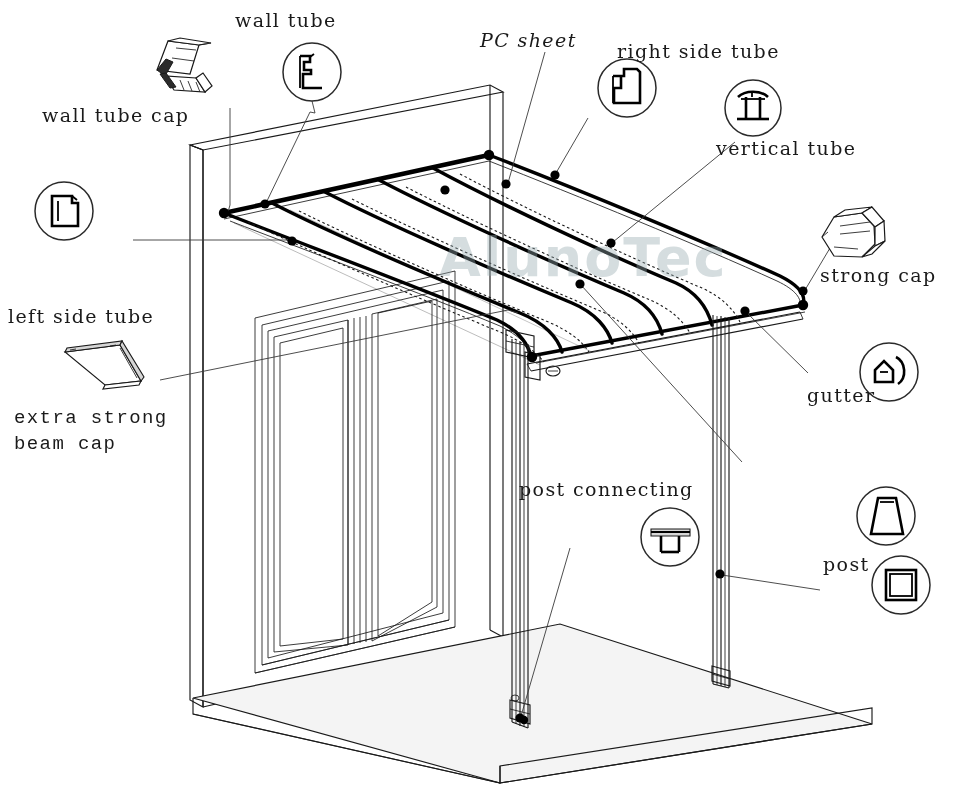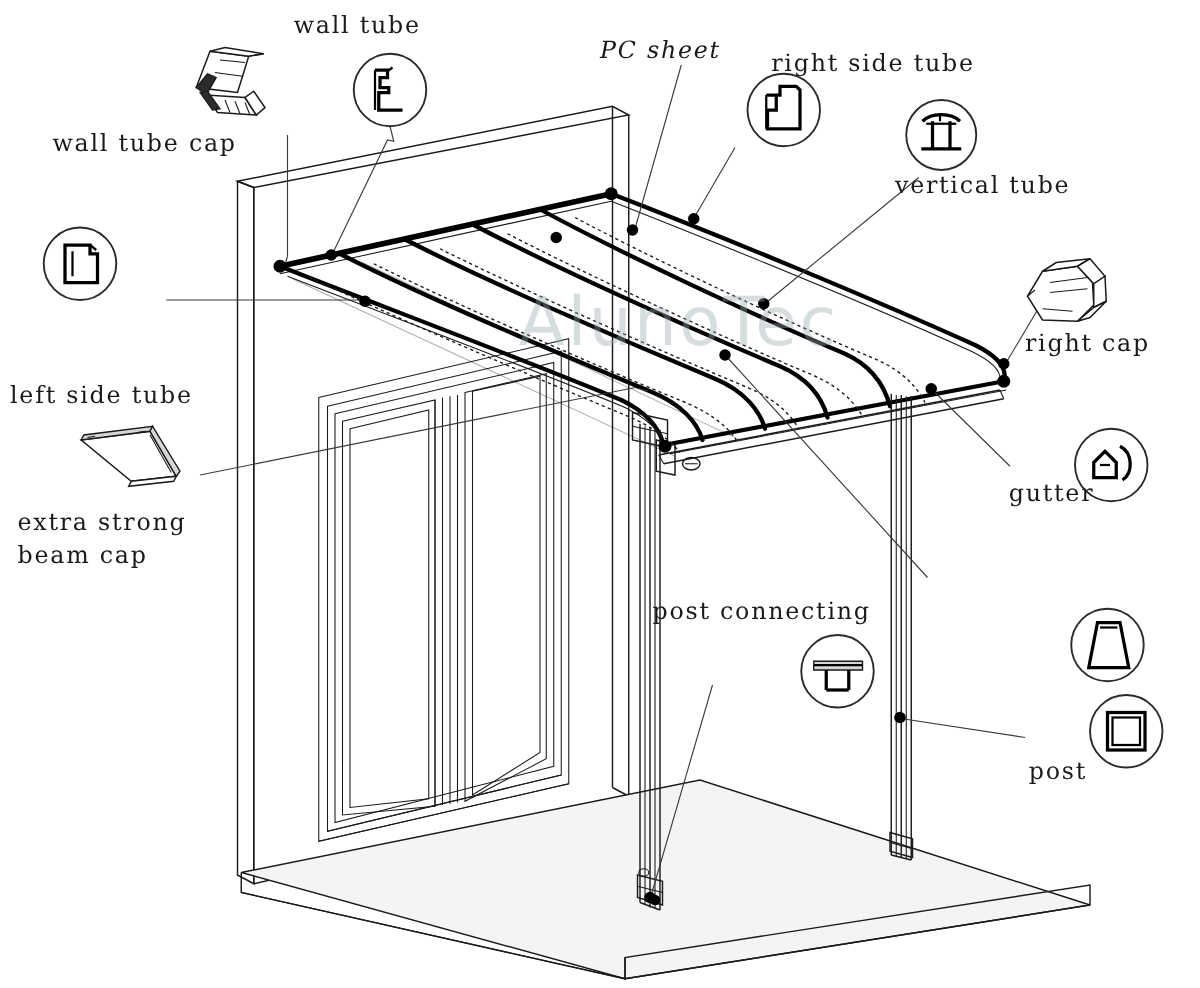--- a/index.html
+++ b/index.html
@@ -24,30 +24,31 @@
   .lbl{
     position:absolute;
     font-family:"DejaVu Serif", serif;
     font-size:19px;
     letter-spacing:1.4px;
     color:#1a1a1a;
     white-space:nowrap;
     line-height:1.35;
     user-select:none;
   }
-  .lbl.two{white-space:normal;}
+  .lbl.two{white-space:normal;font-family:Liberation Mono, monospace;}
   .wm{
     position:absolute;
     font-family:"DejaVu Sans", sans-serif;
     font-size:54px;
-    font-weight:400;
+    font-weight:700;
     letter-spacing:2px;
     color:rgba(150,170,176,0.40);
     user-select:none;
     pointer-events:none;
+    margin-left:24px;
   }
 </style>
 </head>
 <body>
 
 <div id="stage">
 
   <svg id="drawing" viewBox="0 0 960 790" xmlns="http://www.w3.org/2000/svg">
     <defs>
       <style>
@@ -327,25 +328,25 @@
   <div class="lbl" style="left:480px; top:28px;font-style:italic;">PC sheet</div>
 
   <div class="lbl" style="left:617px; top:23px;margin-top:16px;">right side tube</div>
 
   <div class="lbl" style="left:42px; top:103px;">wall tube cap</div>
 
   <div class="lbl" style="left:716px; top:136px;">vertical tube</div>
 
   <div class="lbl" style="left:8px; top:256px;margin-top:48px;">left side tube</div>
 
-  <div class="lbl" style="left:820px; top:263px;">right cap</div>
+  <div class="lbl" style="left:820px; top:263px;">strong cap</div>
 
   <div class="lbl" style="left:787px; top:383px;margin-left:20px;">gutter</div>
 
   <div class="lbl two" style="left:14px; top:406px; width:210px; white-space:pre-line;">extra strong
 beam cap</div>
 
 
-  <div class="lbl" style="left:522px; top:477px;">post connecting</div>
-
-  <div class="lbl" style="left:823px; top:605px;">post</div>
+  <div class="lbl" style="left:503px; top:477px;padding-left:16px;">post connecting</div>
+
+  <div class="lbl" style="left:823px; top:552px;">post</div>
 
 </div>
 
 </body></html>

